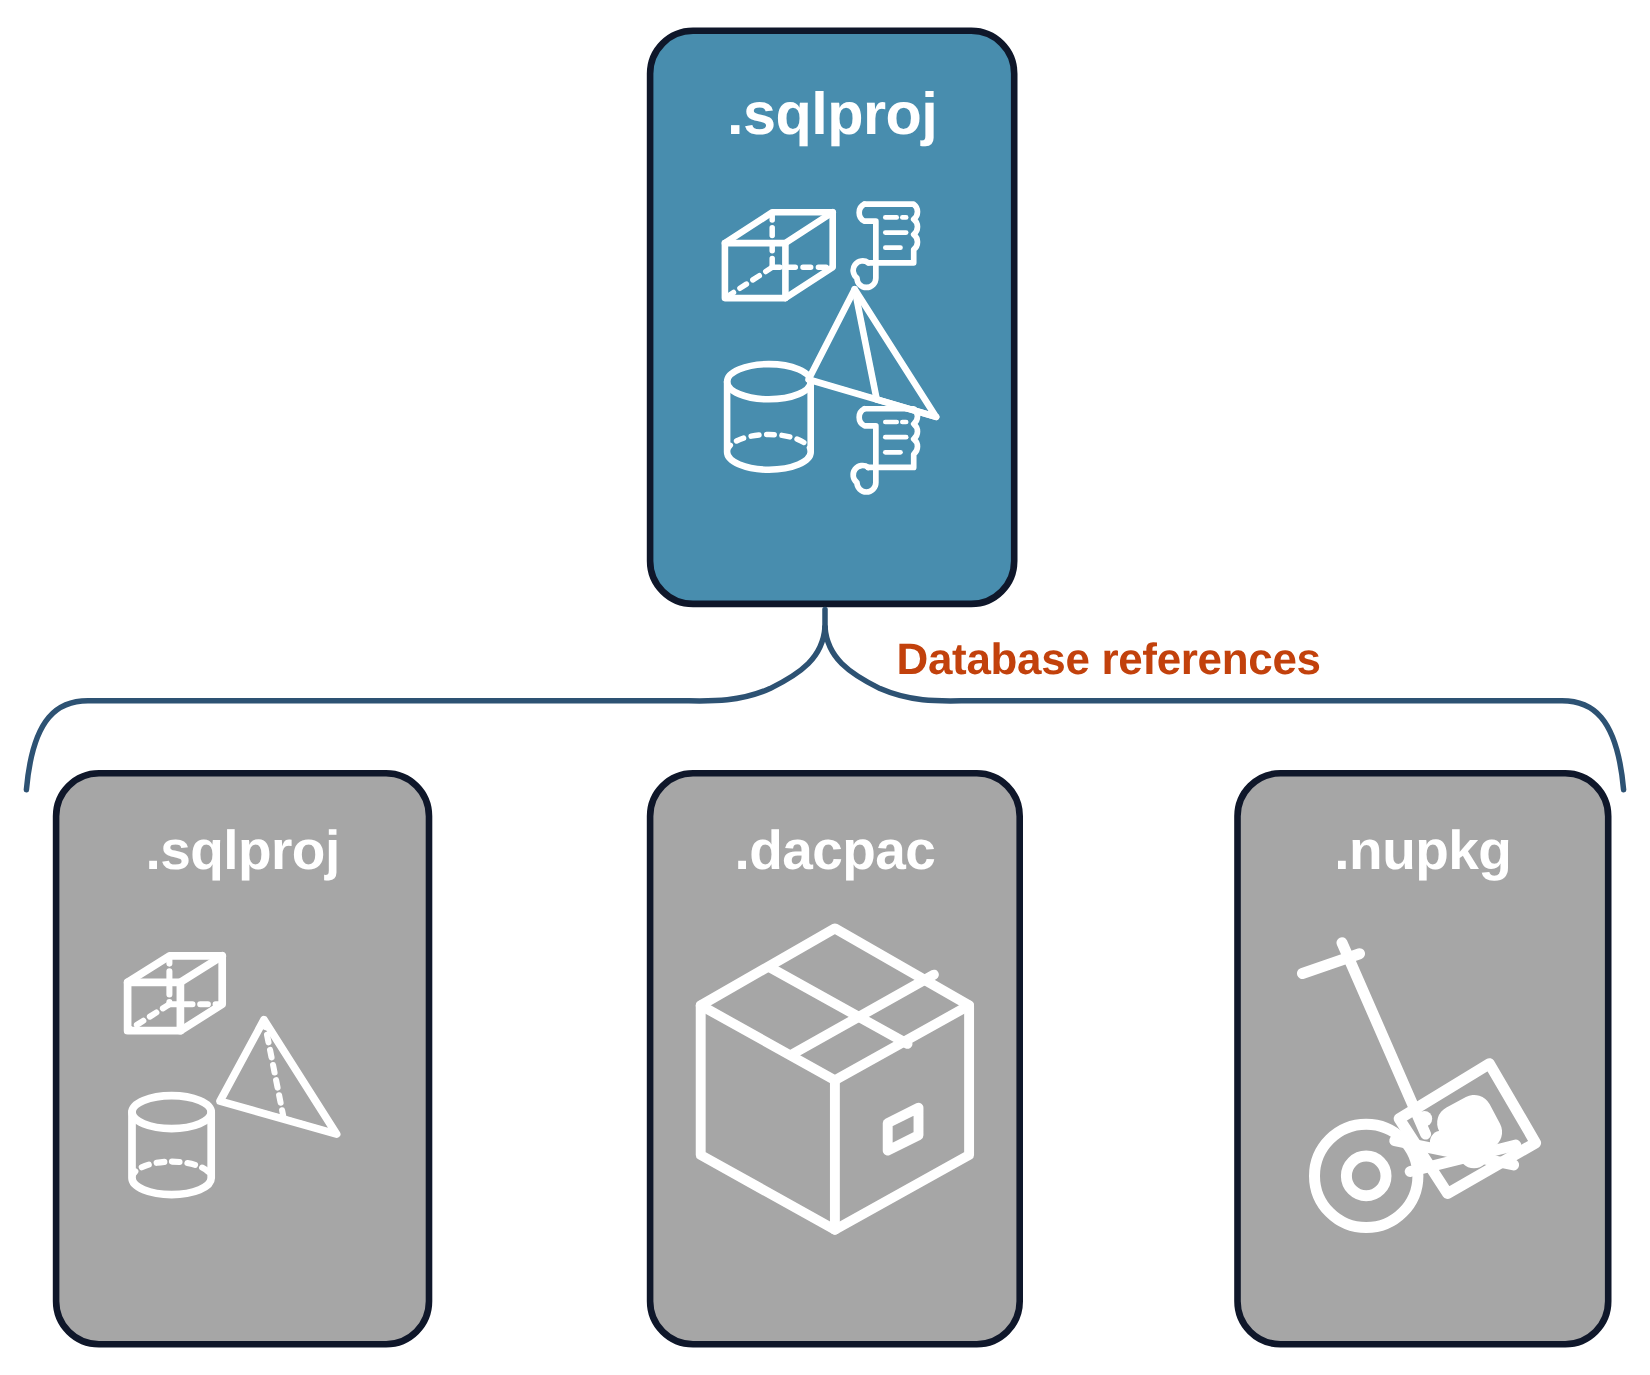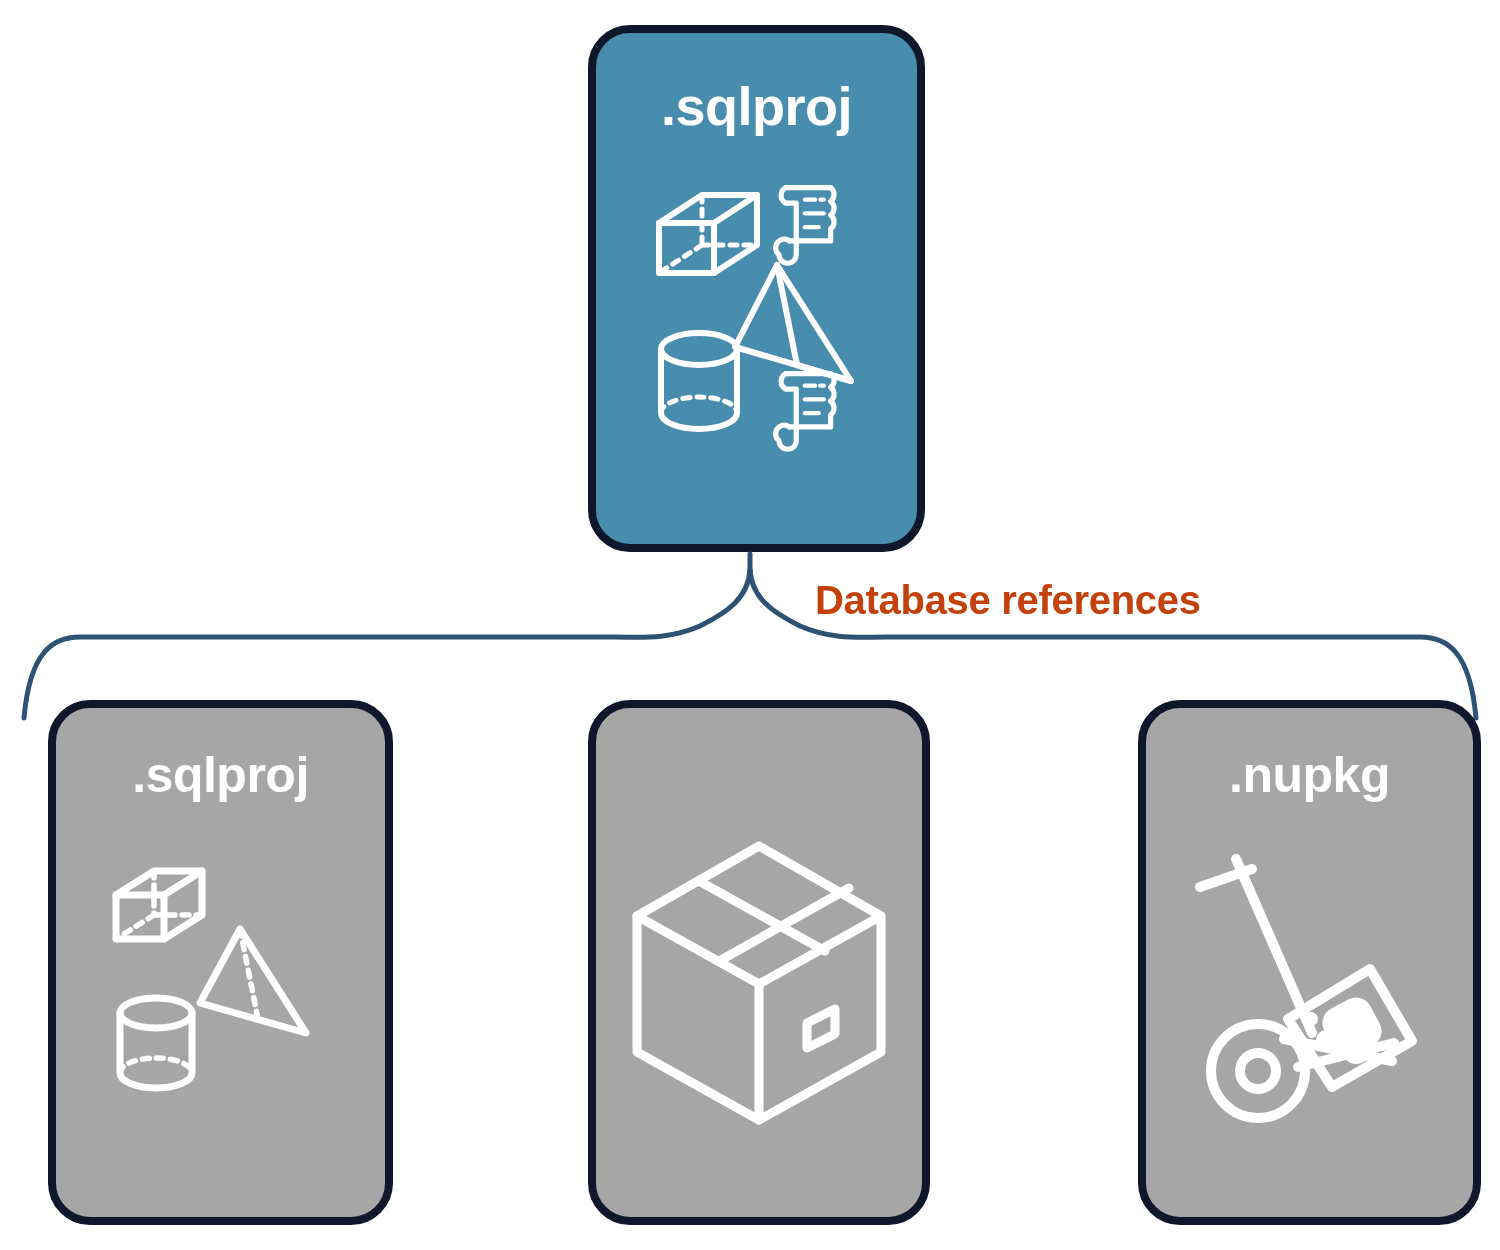--- a/index.html
+++ b/index.html
@@ -17,21 +17,21 @@
   #stage {
     position: absolute;
     left: 0; top: 0;
     width: 1500px;
     height: 1250px;
   }
   .card {
     position: absolute;
     box-sizing: border-box;
     border-radius: 42px;
-    border: 8px solid #0f172a;
+    border: 6px solid #0f172a;
     display: flex;
     flex-direction: column;
     align-items: center;
   }
   .card.teal { background: #488dae; }
   .card.gray { background: #a6a6a6; }
 
   .card-title {
     color: #ffffff;
     font-weight: bold;
@@ -57,21 +57,21 @@
     left: 50%;
     transform: translateX(-50%);
     top: 140px;
     width: 220px;
     height: 280px;
   }
 
   
   #card-sqlproj  { left: 48px;   top: 700px; width: 345px; height: 525px; }
   #card-dacpac   { left: 588px;  top: 700px; width: 342px; height: 525px; }
-  #card-nupkg    { left: 1122px; top: 700px; width: 343px; height: 525px; margin-left: 16px; }
+  #card-nupkg    { left: 1122px; top: 700px; width: 343px; height: 525px; }
 
   .card.gray .card-title {
     font-size: 50px;
     margin-top: 42px;
   }
   .bottom-art {
     position: absolute;
     left: 50%;
     transform: translateX(-50%);
     top: 140px;
@@ -208,20 +208,21 @@
           <ellipse cx="38" cy="18" rx="36" ry="15" fill="none"></ellipse>
           <path d="M2,18 L2,78 A36,15 0 0 0 74,78 L74,18"></path>
           <path d="M2,78 A36,15 0 0 1 74,78" stroke-dasharray="7 7" stroke-width="5.5"></path>
         </g>
 
       </g>
     </svg>
   </div>
 
   <div class="card gray" id="card-dacpac">
+    <div class="card-title">.dacpac</div>
 
     <svg class="bottom-art" id="dacpac-art" viewBox="0 0 260 290">
       <g fill="none" stroke="#ffffff" stroke-width="9" stroke-linecap="round" stroke-linejoin="round">
 
         <polygon points="130,8 252,78 252,214 130,282 8,214 8,78"></polygon>
 
         <polyline points="8,78 130,146 252,78"></polyline>
         <line x1="130" y1="146" x2="130" y2="282"></line>
 
         <polyline points="70,43 196,113"></polyline>

